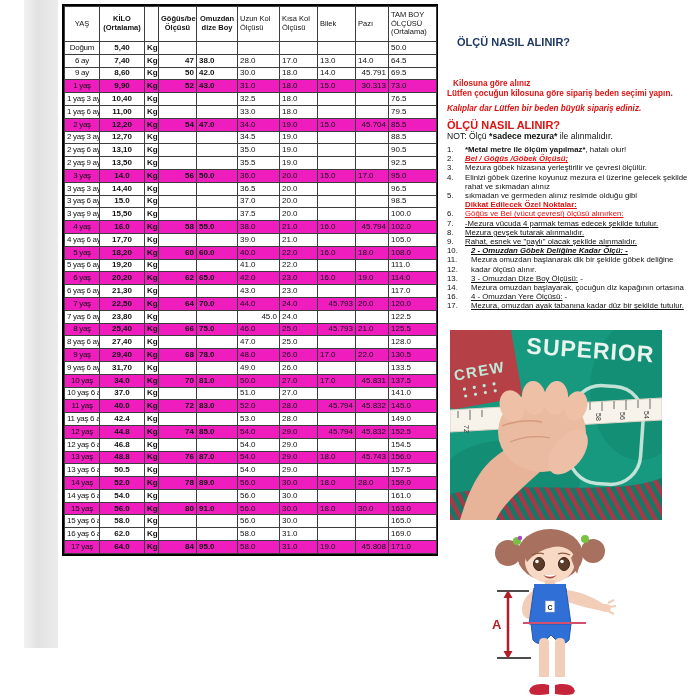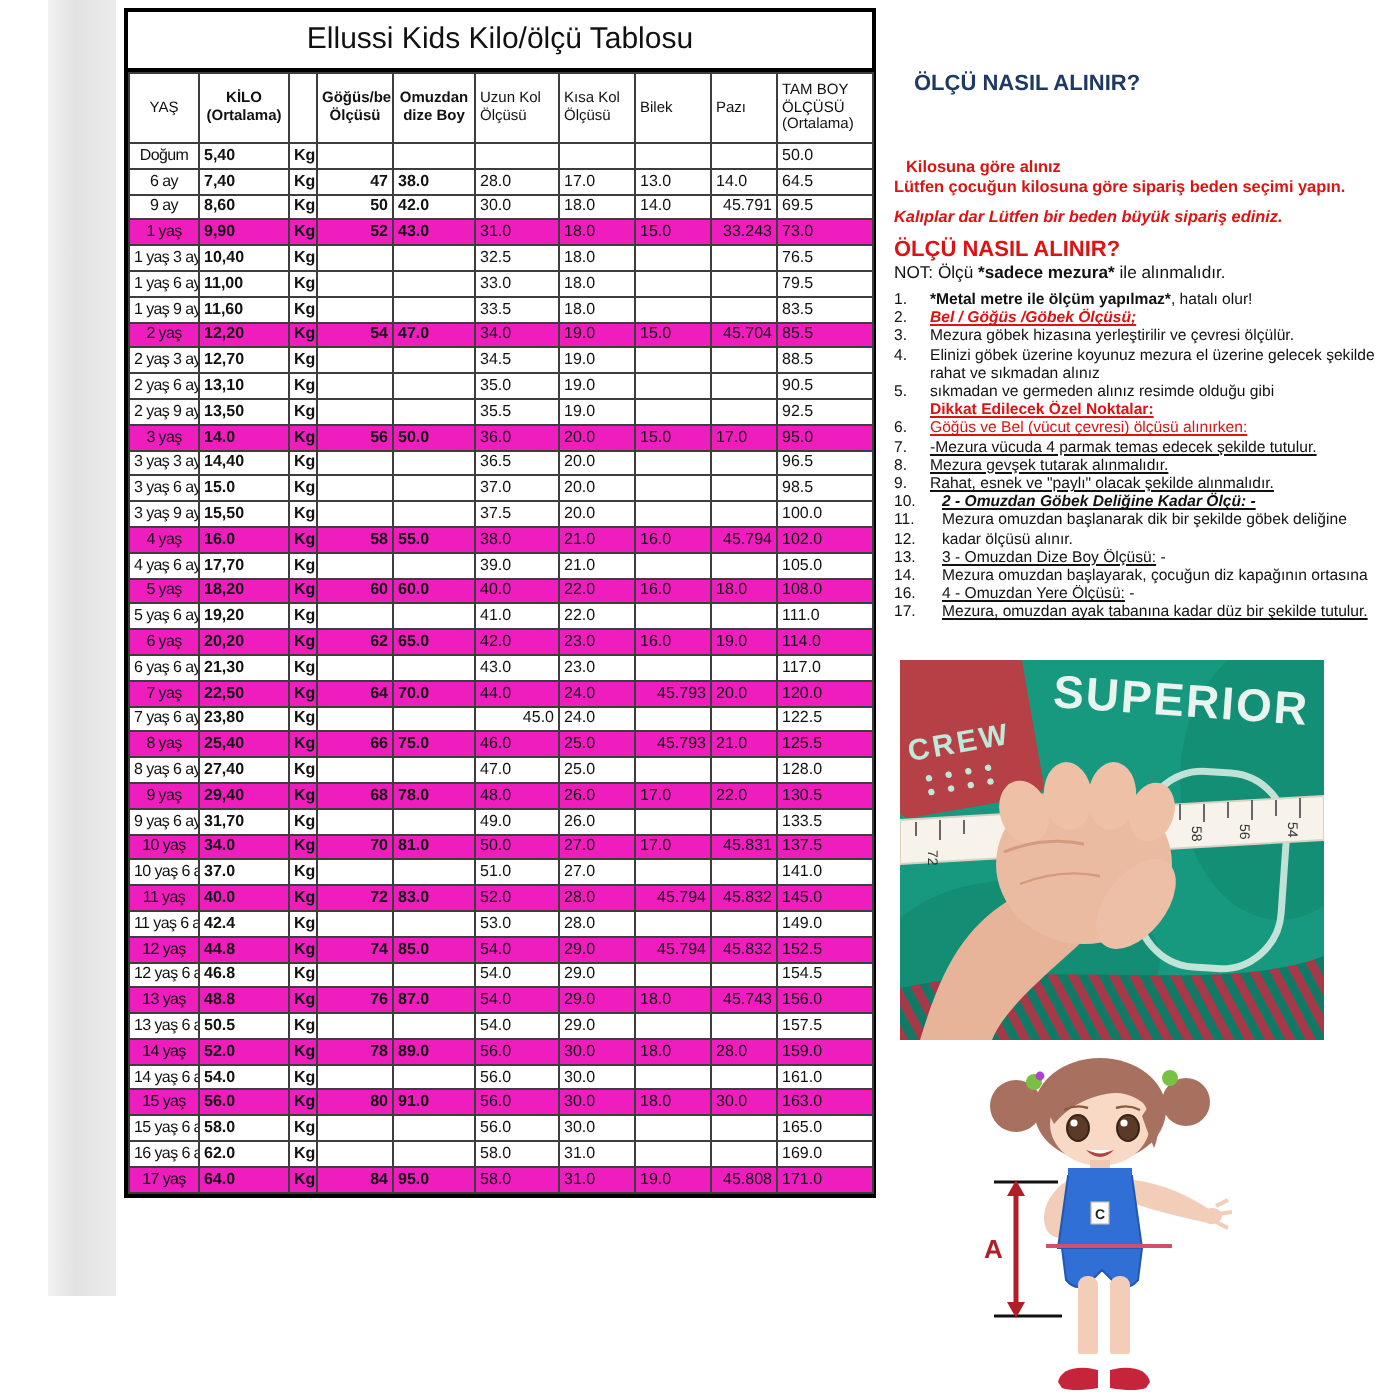--- a/index.html
+++ b/index.html
@@ -12,21 +12,21 @@
   .t-title{height:28px;line-height:28px;text-align:center;font-size:15px;font-weight:500;
         border-bottom:2px solid #000;}
   table.size{border-collapse:collapse;table-layout:fixed;width:100%;}
   table.size th,table.size td{border:1px solid #3d3d3d;padding:0 2px;overflow:hidden;white-space:nowrap;}
   table.size th{height:34px;font-size:7.5px;font-weight:normal;vertical-align:middle;text-align:center;line-height:1.15;white-space:normal;}
   table.size th.bold{font-weight:bold;}
   table.size th.left{text-align:left;}
   table.size td{height:11.8px;font-size:8px;line-height:1;background:#fff;}
   tr.hl td{background:#EF1CBE;}
   td.c-age{text-align:center;font-size:7px;letter-spacing:-0.3px;}
-  td.c-kilo{text-align:left;font-weight:bold;}
+  td.c-kilo{text-align:center;font-weight:bold;}
   td.c-unit{font-weight:bold;font-size:7px;}
   td.c-chest{text-align:right;font-weight:bold;}
   td.c-shk{text-align:left;font-weight:bold;}
   td.c-num{text-align:left;}
   td.r45{text-align:right;}
   
   .panel{position:absolute;left:447px;top:36px;width:252px;}
   .h-blue{margin-left:10px;font-size:11px;font-weight:bold;color:#1F3864;}
   .intro{margin-top:31px;}
   .intro-line{font-size:8.2px;font-weight:bold;color:#DE1212;white-space:nowrap;line-height:10px;}
@@ -52,21 +52,20 @@
   .girl{position:absolute;left:487px;top:528px;width:130px;height:172px;}
 </style>
 </head>
 <body>
 
 <div class="page">
 
   <div class="left-strip"></div>
 
   <div class="table-wrap">
-    <div class="t-title">Ellussi Kids Kilo/ölçü Tablosu</div>
     <table class="size">
       <colgroup>
         <col style="width:35px">
           <col style="width:45px">
           <col style="width:14px">
         <col style="width:38px">
           <col style="width:41px">
           <col style="width:42px">
         <col style="width:38px">
           <col style="width:38px">
@@ -126,21 +125,21 @@
           </tr>
           <tr class="hl">
             <td class="c-age">1 yaş</td>
             <td class="c-kilo">9,90</td>
             <td class="c-unit">Kg</td>
             <td class="c-chest">52</td>
             <td class="c-shk">43.0</td>
             <td class="c-num">31.0</td>
             <td class="c-num">18.0</td>
             <td class="c-num">15.0</td>
-            <td class="c-num r45">33.243</td>
+            <td class="c-num r45">30.313</td>
             <td class="c-num">73.0</td>
           </tr>
           <tr>
             <td class="c-age">1 yaş 3 ay</td>
             <td class="c-kilo">10,40</td>
             <td class="c-unit">Kg</td>
             <td class="c-chest"></td>
             <td class="c-shk"></td>
             <td class="c-num">32.5</td>
             <td class="c-num">18.0</td>
@@ -152,32 +151,20 @@
             <td class="c-age">1 yaş 6 ay</td>
             <td class="c-kilo">11,00</td>
             <td class="c-unit">Kg</td>
             <td class="c-chest"></td>
             <td class="c-shk"></td>
             <td class="c-num">33.0</td>
             <td class="c-num">18.0</td>
             <td class="c-num"></td>
             <td class="c-num"></td>
             <td class="c-num">79.5</td>
-          </tr>
-          <tr>
-            <td class="c-age">1 yaş 9 ay</td>
-            <td class="c-kilo">11,60</td>
-            <td class="c-unit">Kg</td>
-            <td class="c-chest"></td>
-            <td class="c-shk"></td>
-            <td class="c-num">33.5</td>
-            <td class="c-num">18.0</td>
-            <td class="c-num"></td>
-            <td class="c-num"></td>
-            <td class="c-num">83.5</td>
           </tr>
           <tr class="hl">
             <td class="c-age">2 yaş</td>
             <td class="c-kilo">12,20</td>
             <td class="c-unit">Kg</td>
             <td class="c-chest">54</td>
             <td class="c-shk">47.0</td>
             <td class="c-num">34.0</td>
             <td class="c-num">19.0</td>
             <td class="c-num">15.0</td>

